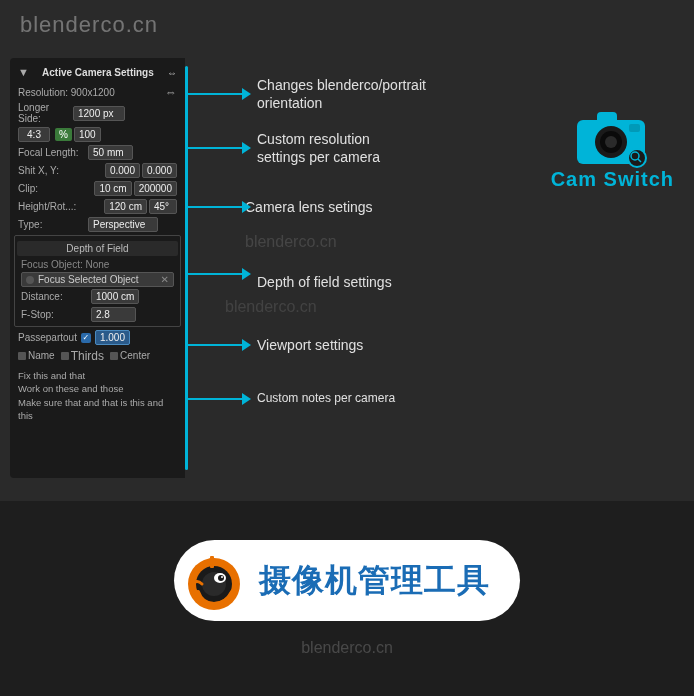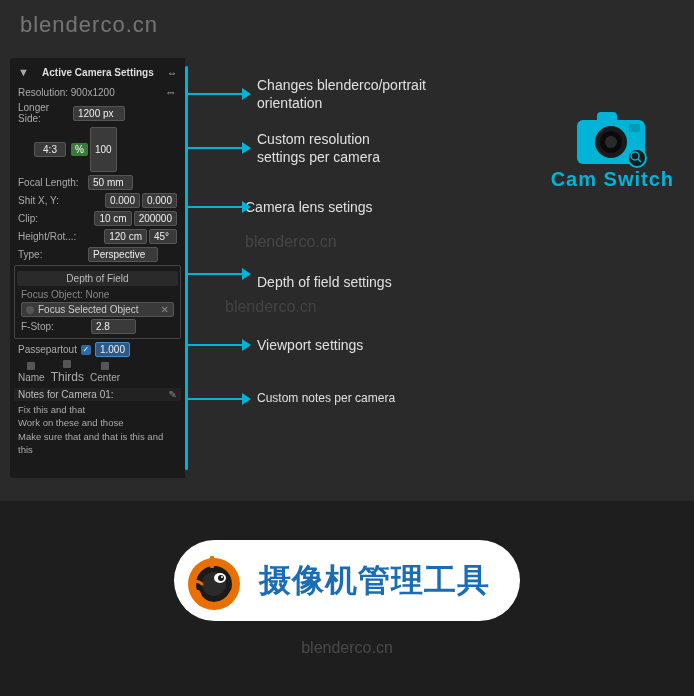--- a/index.html
+++ b/index.html
@@ -155,21 +155,21 @@
       padding: 1px 4px;
       margin: 0 2px;
     }
 
     .num-btn {
       background: #3a3a3a;
       border: 1px solid #555;
       border-radius: 2px;
       color: #eee;
       font-size: 10px;
-      padding: 16px 4px;
+      padding: 1px 4px;
     }
 
     .two-fields {
       display: flex;
       gap: 2px;
       flex-grow: 1;
       justify-content: flex-end;
     }
 
     .section-title {
@@ -228,21 +228,20 @@
       display: flex;
       align-items: center;
       padding: 1px 4px;
       margin-bottom: 1px;
     }
 
     .checkbox-container {
       display: flex;
       align-items: center;
       gap: 2px;
-      flex-direction: column;
     }
 
     .checkbox-square {
       width: 10px;
       height: 10px;
       background: #2a6aaa;
       border-radius: 2px;
       display: flex;
       align-items: center;
       justify-content: center;
@@ -356,21 +355,21 @@
       <span class="resolution-label">Resolution: 900x1200</span>
       <span class="resolution-icon">⇔</span>
     </div>
 
     <div class="longer-side-row">
       <span class="longer-label">Longer Side:</span>
       <span class="field-box" style="min-width:52px;margin-right:3px;">1200 px</span>
     </div>
 
     <div class="row">
-      <span class="select-box" style="font-size:10px;text-align:center;margin-right:3px;margin-left:16px;">4:3</span>
+      <span class="select-box" style="font-size:10px;text-align:center;margin-right:3px;">4:3</span>
       <span class="pct-btn">%</span>
       <span class="num-btn">100</span>
     </div>
 
     <div class="row">
       <span class="row-label">Focal Length:</span>
       <span class="field-box">50 mm</span>
     </div>
 
     <div class="row">
@@ -404,20 +403,24 @@
 
     <div class="dof-section">
       <div class="section-title">Depth of Field</div>
       <div class="focus-obj-label">Focus Object: None</div>
       <div class="focus-btn">
         <div class="focus-dot"></div>
         <span class="focus-btn-text">Focus Selected Object</span>
         <span class="focus-x">✕</span>
       </div>
       <div class="row">
+        <span class="row-label">Distance:</span>
+        <span class="field-box">1000 cm</span>
+      </div>
+      <div class="row">
         <span class="row-label">F-Stop:</span>
         <span class="field-box">2.8</span>
       </div>
     </div>
 
     <div class="passepartout-row">
       <span class="pass-label">Passepartout</span>
       <div class="checkbox-square">
         <span class="checkbox-check">✓</span>
       </div>
@@ -433,24 +436,20 @@
         <div style="width:8px;height:8px;background:#555;border-radius:1px;"></div>
         <span style="font-size:12px;color:#aaa;">Thirds</span>
       </div>
       <div class="checkbox-container">
         <div style="width:8px;height:8px;background:#555;border-radius:1px;"></div>
         <span style="font-size:10px;color:#aaa;">Center</span>
       </div>
     </div>
 
     <div class="notes-section">
-      <div class="notes-header">
-        <span class="notes-title">Notes for Camera 01:</span>
-        <span class="notes-edit-icon">✎</span>
-      </div>
       <div class="notes-text">
         <div>Fix this and that</div>
         <div>Work on these and those</div>
         <div>Make sure that and that is this and this</div>
       </div>
     </div>
   </div>
 
   <div class="annotations-area">
 

